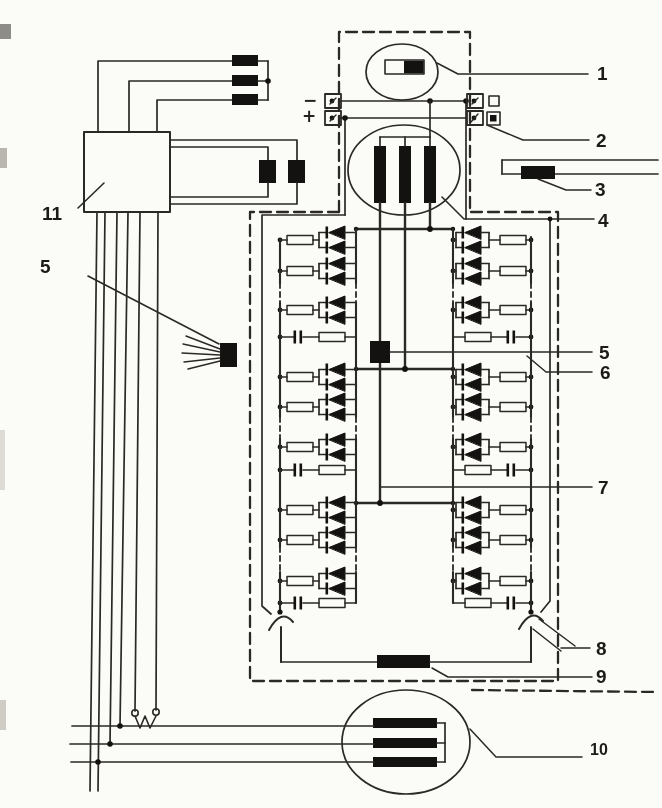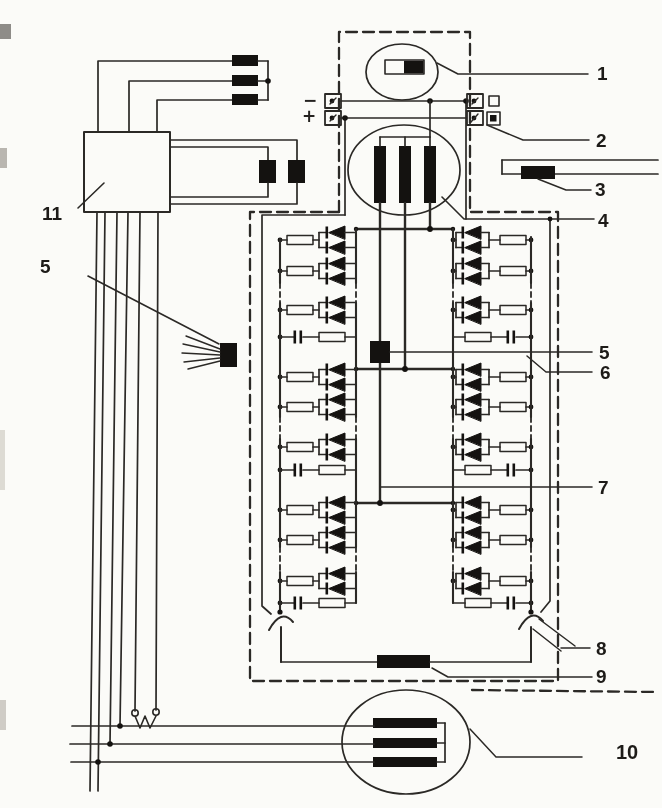--- a/index.html
+++ b/index.html
@@ -589,17 +589,17 @@
 
 <div class="callout" style="left:597px;top:64px">1</div>
 <div class="callout" style="left:596px;top:131px">2</div>
 <div class="callout" style="left:595px;top:180px">3</div>
 <div class="callout" style="left:598px;top:211px">4</div>
 <div class="callout" style="left:599px;top:343px">5</div>
 <div class="callout" style="left:600px;top:363px">6</div>
 <div class="callout" style="left:598px;top:478px">7</div>
 <div class="callout" style="left:596px;top:639px">8</div>
 <div class="callout" style="left:596px;top:667px">9</div>
-<div class="callout" style="left:616px;top:742px;font-size:20px">10</div>
+<div class="callout" style="left:590px;top:742px;font-size:16px">10</div>
 <div class="callout" style="left:42px;top:204px">11</div>
 <div class="callout" style="left:40px;top:257px">5</div>
 
 </div>
 
 </body></html>

